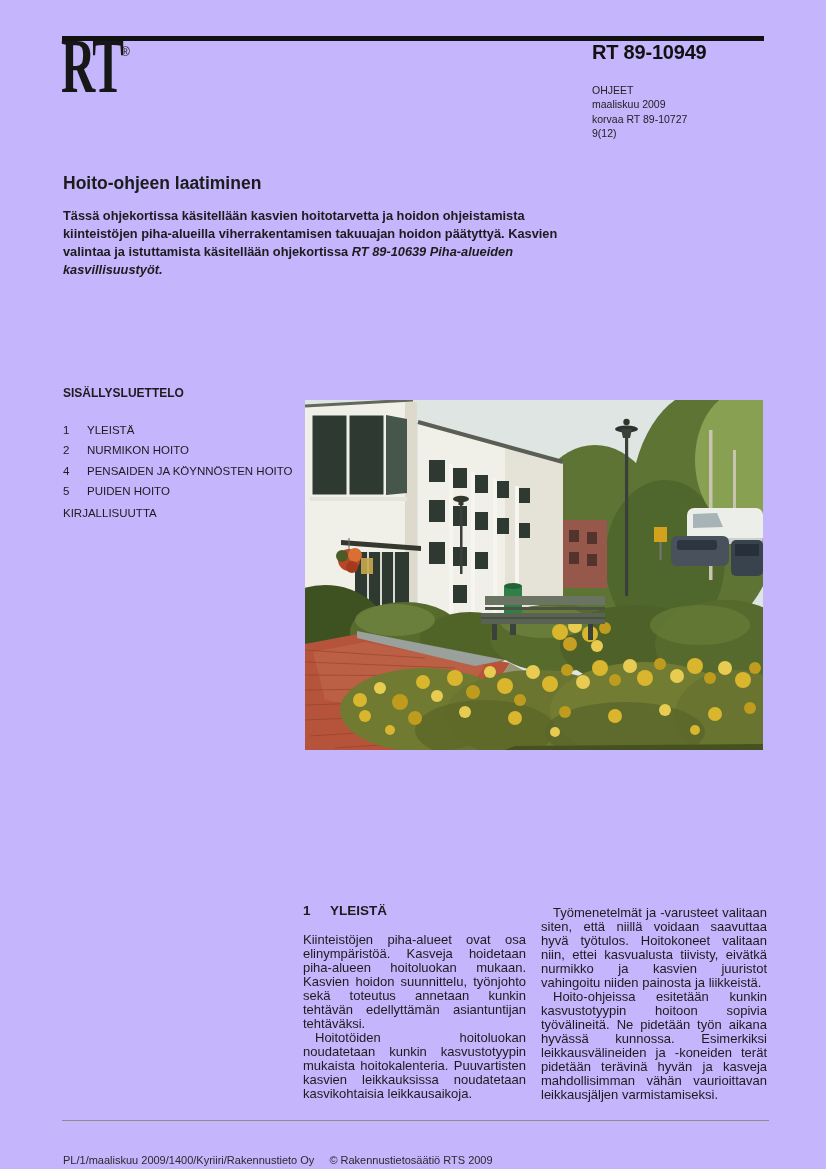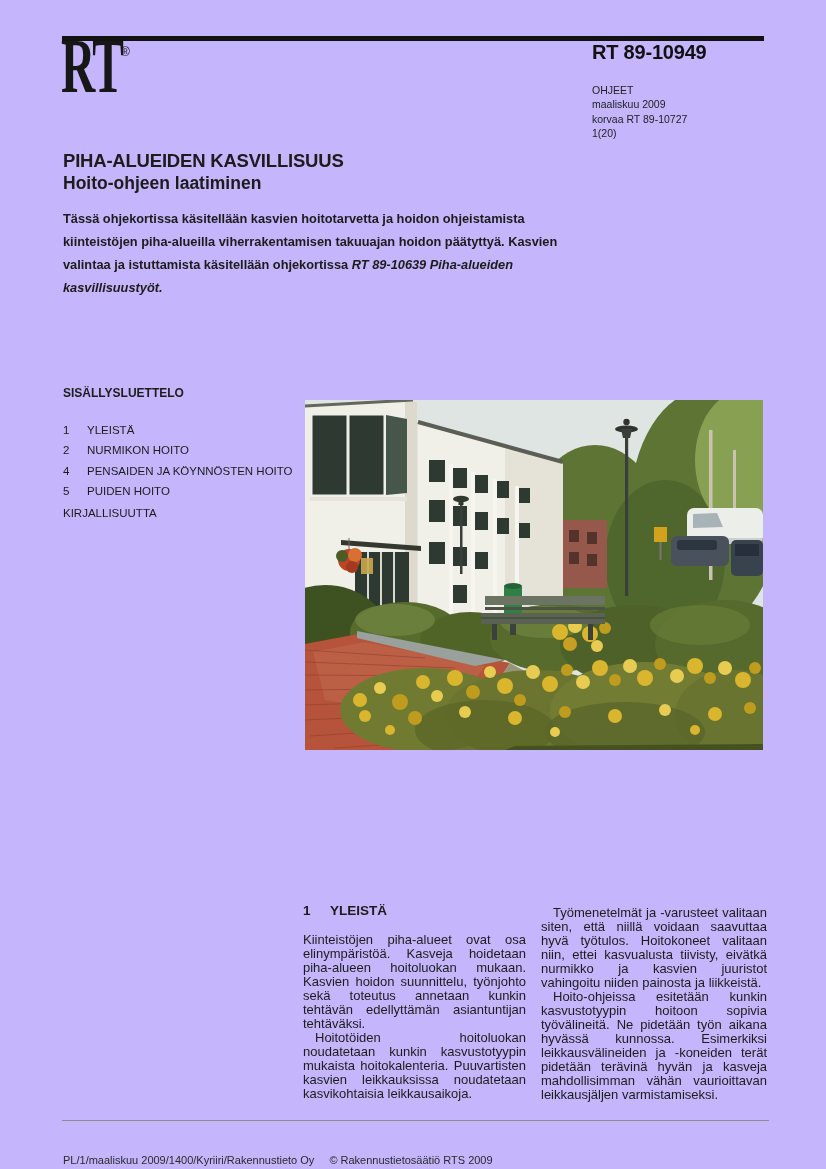--- a/index.html
+++ b/index.html
@@ -14,21 +14,21 @@
              font-size:95px;line-height:1;letter-spacing:-3px;color:#171717;
              transform:scale(0.50,0.82);transform-origin:top left;}
   .logo-reg{left:121px;top:45px;font-size:12px;color:#171717;}
   .docnum{left:592px;top:41px;font-size:20px;font-weight:bold;letter-spacing:-0.2px;color:#111;}
   .meta{left:592px;top:83px;font-size:10.5px;line-height:14.4px;color:#222;}
 
   
   .title1{left:63px;top:150px;font-size:18.5px;font-weight:bold;letter-spacing:-0.2px;}
   .title2{left:63px;top:173px;font-size:17.5px;font-weight:bold;}
   .intro{left:63px;top:207px;width:500px;font-size:12.8px;font-weight:bold;
-         line-height:23px;text-align:left;}
+         line-height:18px;text-align:left;}
   .italic{font-style:italic;}
 
   
   .toc-head{left:63px;top:386px;font-size:12px;font-weight:bold;}
   .toc{left:63px;top:424px;width:235px;font-size:11.5px;}
   .toc-row{height:20.4px;}
   .toc-num{display:inline-block;width:24px;}
   .toc-last{margin-top:1px;}
 
   
@@ -59,24 +59,23 @@
     <span class="logo-text">RT</span>
   </div>
   <div class="abs logo-reg">®</div>
 
   <div class="abs docnum">RT 89-10949</div>
 
   <div class="abs meta">
     <div>OHJEET</div>
     <div>maaliskuu 2009</div>
     <div>korvaa RT 89-10727</div>
-    <div>1(20)</div>
-  </div>
-
-  <div class="abs title1">PIHA-ALUEIDEN KASVILLISUUS</div>
+    <div>9(12)</div>
+  </div>
+
   <div class="abs title2">Hoito-ohjeen laatiminen</div>
 
   <div class="abs intro"><span>Tässä ohjekortissa käsitellään kasvien hoitotarvetta ja hoidon ohjeistamista kiinteistöjen piha-alueilla viherrakentamisen takuuajan hoidon päätyttyä. Kasvien valintaa ja istuttamista käsitellään ohjekortissa </span><span class="italic">RT 89-10639 Piha-alueiden kasvillisuustyöt.</span></div>
 
   <div class="abs toc-head">SISÄLLYSLUETTELO</div>
   <div class="abs toc">
     <div class="toc-row"><span class="toc-num">1</span><span>YLEISTÄ</span></div>
     <div class="toc-row"><span class="toc-num">2</span><span>NURMIKON HOITO</span></div>
     <div class="toc-row"><span class="toc-num">4</span><span>PENSAIDEN JA KÖYNNÖSTEN HOITO</span></div>
     <div class="toc-row"><span class="toc-num">5</span><span>PUIDEN HOITO</span></div>

